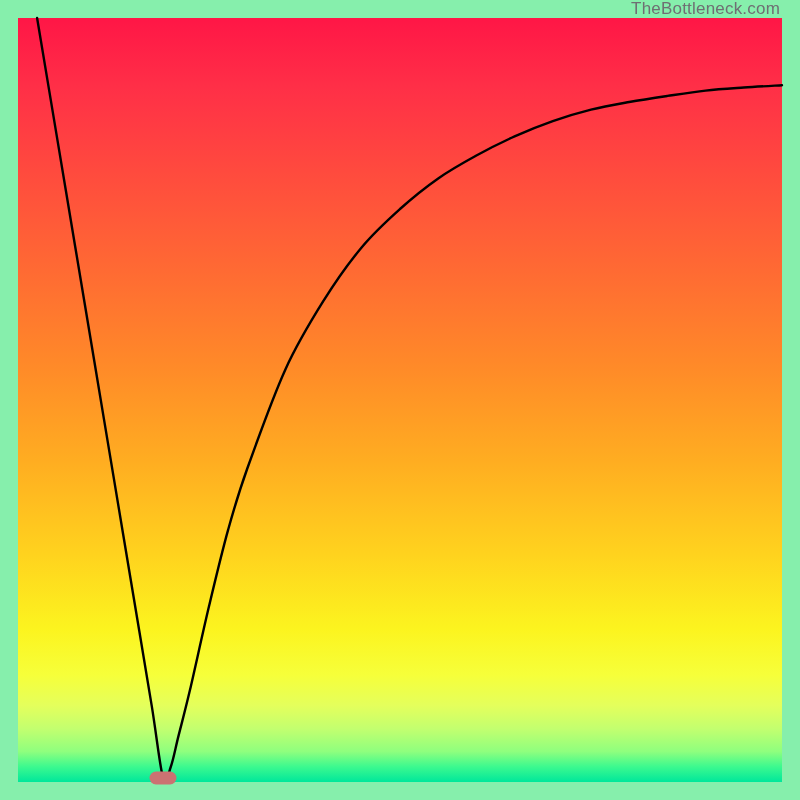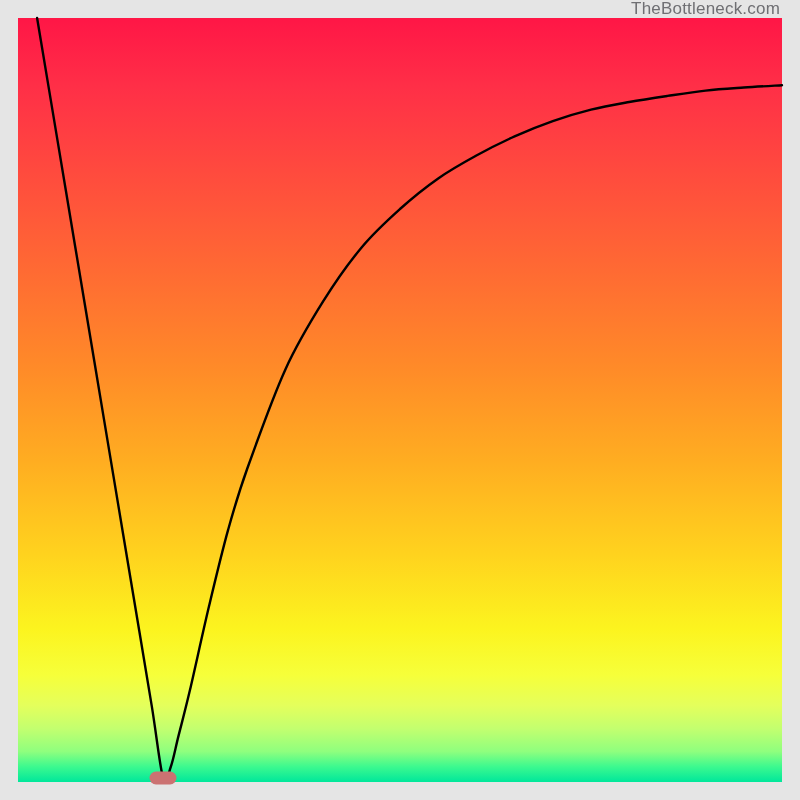--- a/index.html
+++ b/index.html
@@ -10,21 +10,21 @@
     overflow: hidden;
     background: #000;
     font-family: Arial, Helvetica, sans-serif;
   }
   .frame {
     position: absolute;
     top: 0;
     left: 0;
     width: 800px;
     height: 800px;
-    background: #e5e5e5;
+    background: #86efac;
   }
   .plot-area {
     position: absolute;
     top: 18px;
     left: 18px;
     width: 764px;
     height: 764px;
     
     background: linear-gradient(to bottom,
       #ff1646 0%,

